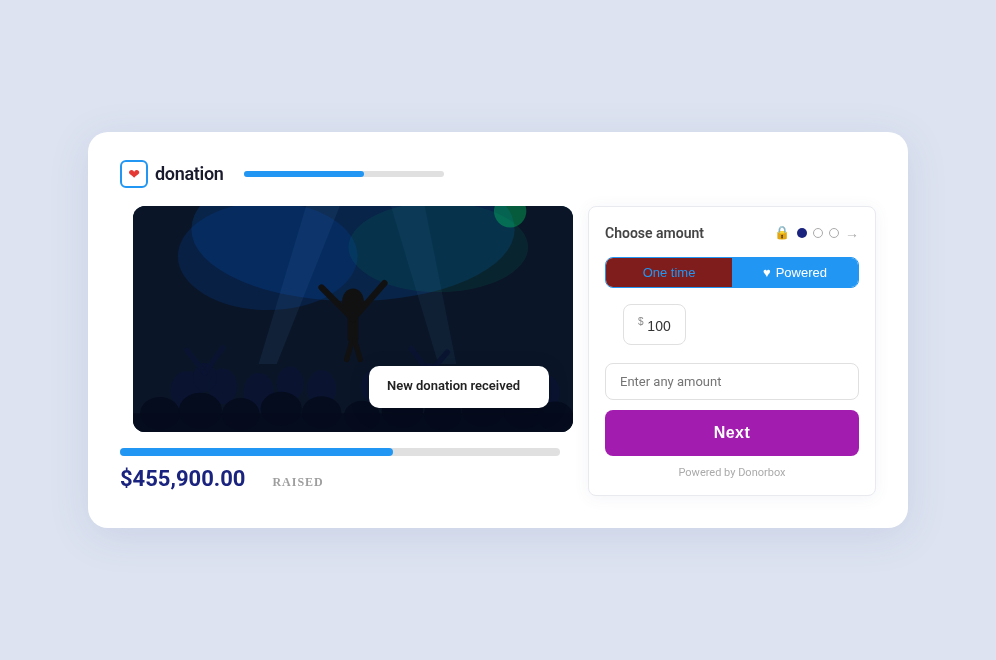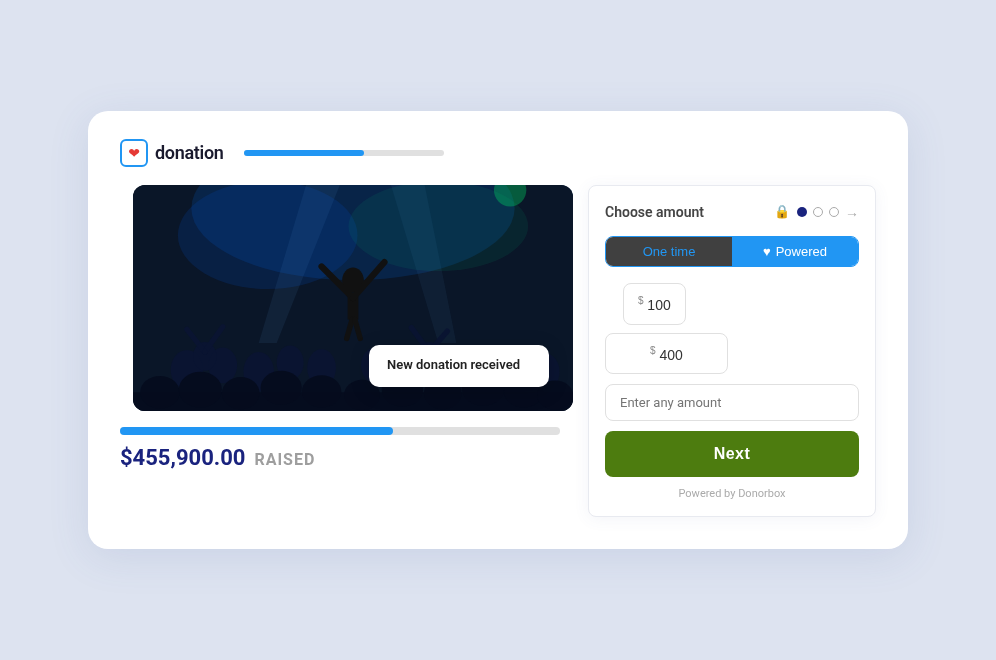--- a/index.html
+++ b/index.html
@@ -123,33 +123,34 @@
     }
     .raised-bar-fill {
       height: 100%;
       background: #2196f3;
       border-radius: 4px;
       width: 62%;
     }
     .raised-text {
       display: flex;
       align-items: baseline;
-      gap: 9px;
+      gap: 27px;
       text-align: center;
     }
     .raised-amount {
       font-size: 22px;
       font-weight: 700;
       color: #1a237e;
     }
     .raised-label {
-      font-size: 16px;
+      font-size: 12px;
       font-weight: 700;
       color: #9e9e9e;
       letter-spacing: 1px;
+      font-family: Liberation Serif, serif;
     }
     
     .right-panel {
       width: 288px;
       background: #fff;
       border: 1px solid #e8eaf0;
       border-radius: 8px;
       padding: 18px 16px 16px;
       box-shadow: 0 2px 16px rgba(80,100,160,0.07);
     }
@@ -194,21 +195,21 @@
       margin-bottom: 16px;
     }
     .freq-tab {
       flex: 1;
       padding: 7px 0;
       text-align: center;
       font-size: 13px;
       font-weight: 500;
       cursor: pointer;
       border: none;
-      background: #404040;
+      background: #7f1d1d;
       color: #2196f3;
       transition: background 0.2s;
     }
     .freq-tab.active {
       background: #2196f3;
       color: #fff;
       display: flex;
       align-items: center;
       justify-content: center;
       gap: 5px;
@@ -251,21 +252,21 @@
       border-radius: 8px;
       padding: 10px 14px;
       font-size: 13px;
       color: #999;
       outline: none;
       margin-bottom: 10px;
       font-family: inherit;
     }
     .next-btn {
       width: 100%;
-      background: #4d7c0f;
+      background: #a21caf;
       color: #fff;
       border: none;
       border-radius: 8px;
       padding: 14px 0;
       font-size: 16px;
       font-weight: 600;
       cursor: pointer;
       letter-spacing: 0.5px;
       margin-bottom: 10px;
     }
@@ -399,21 +400,20 @@
         </button>
       </div>
 
       
       <div class="amount-grid">
         <button class="amount-btn"><sup>$</sup> 100</button>
       </div>
 
       
       <div class="amount-grid-2">
-        <button class="amount-btn"><sup>$</sup> 400</button>
       </div>
 
       
       <input type="text" class="amount-input" placeholder="Enter any amount" style="">
 
       
       <button class="next-btn">Next</button>
 
       
       <div class="powered-by">Powered by Donorbox</div>

